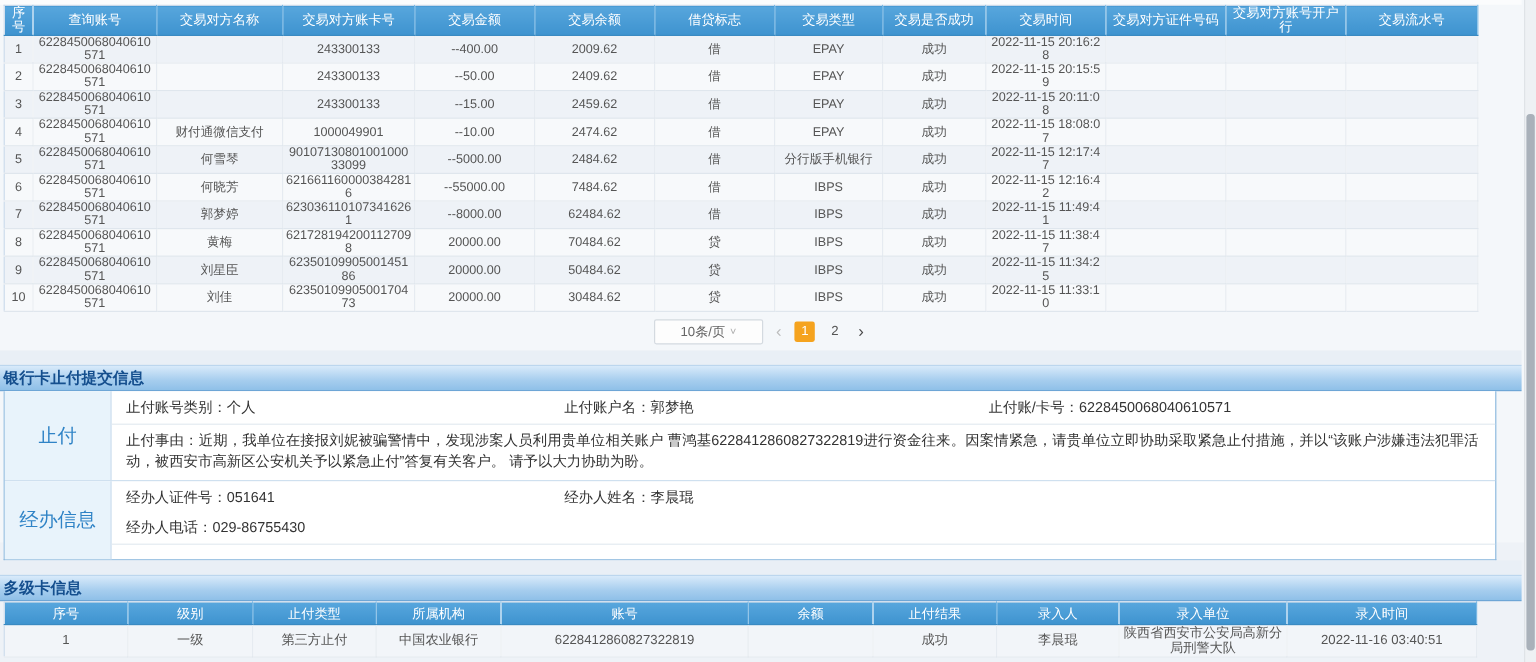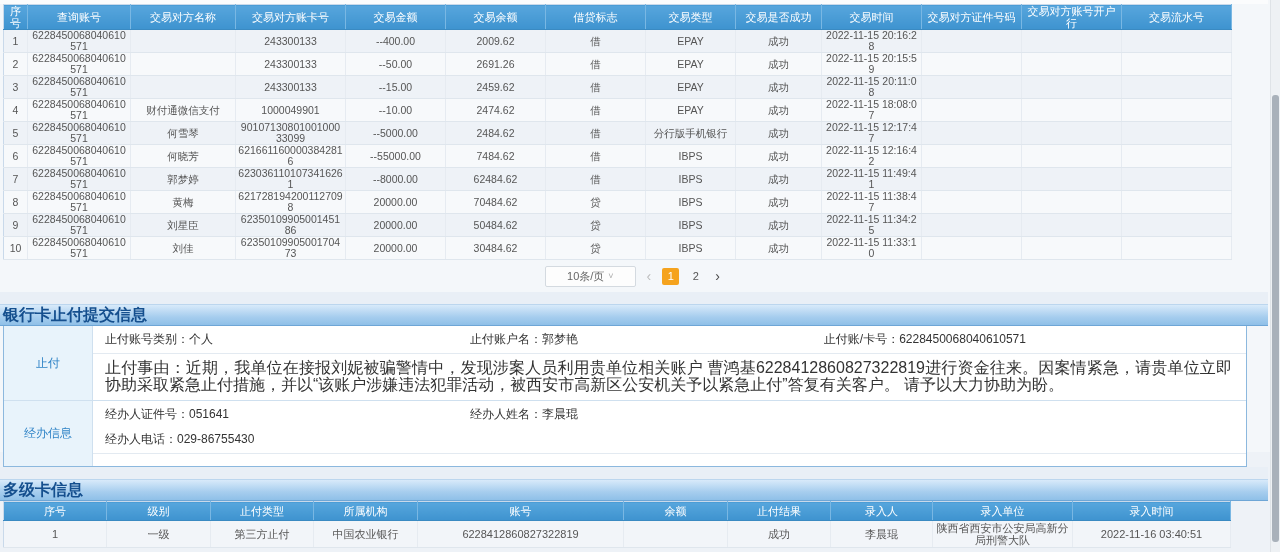--- a/index.html
+++ b/index.html
@@ -48,44 +48,44 @@
     font-size:11px;color:#555;cursor:pointer;border-radius:2px;
   }
   .pg-num.active{background:#f5a31e;color:#fff;}
 
   
   .gap{height:12px;background:#e9eff6;}
   .section-bar{
     height:20px;line-height:20px;
     background:linear-gradient(180deg,#d8eafa 0%,#a6cdee 60%,#8fc0e8 100%);
     border-top:1px solid #bcd6ee;border-bottom:1px solid #6ea6d6;
-    color:#154f8e;font-size:16px;font-weight:bold;padding-left:3px;
+    color:#154f8e;font-size:13px;font-weight:bold;padding-left:3px;
   }
 
   
   .info-box{
     margin-left:3px;width:1242px;background:#fff;
     border:1px solid #8cb8de;border-top:none;
   }
   .info-row{display:flex;border-bottom:1px solid #cfe0ef;}
   .info-row:last-child{border-bottom:none;}
   .info-label{
-    flex:0 0 88px;background:#e8f3fb;color:#2f83c6;font-size:12px;
+    flex:0 0 88px;background:#e8f3fb;color:#2f83c6;font-size:16px;
     display:flex;align-items:center;justify-content:center;
     border-right:1px solid #cfe0ef;
   }
   .info-content{flex:1;min-width:0;}
   .field-grid{
     display:grid;grid-template-columns:32% 31% 37%;
     padding:5px 0 3px 12px;font-size:12px;color:#333;
   }
   .field-grid span{white-space:nowrap;overflow:hidden;}
   .hr-line{border-top:1px solid #e3eaf1;margin:2px 0 0 0;}
   .reason{
-    padding:5px 14px 7px 12px;font-size:16px;line-height:17px;color:#333;
+    padding:5px 14px 7px 12px;font-size:12px;line-height:17px;color:#333;
     text-align:justify;
   }
   .empty-strip{height:12px;border-top:1px solid #e3eaf1;margin-top:2px;}
 
   
   .mc-table{margin-left:3px;width:1227px;background:#fff;border:1px solid #c9d9ea;}
   .mc-table th{
     background:linear-gradient(180deg,#57a6dd 0%,#3e93cf 100%);
     color:#fff;font-weight:normal;font-size:11px;height:18px;padding:0 2px;
     border-right:1px solid #79b7e3;border-bottom:1px solid #3a8ac2;overflow:hidden;
@@ -162,21 +162,21 @@
             <td></td>
             <td></td>
             <td></td>
           </tr>
           <tr class="even">
             <td>2</td>
             <td>6228450068040610571</td>
             <td></td>
             <td>243300133</td>
             <td>--50.00</td>
-            <td>2691.26</td>
+            <td>2409.62</td>
             <td>借</td>
             <td>EPAY</td>
             <td>成功</td>
             <td>2022-11-15 20:15:59</td>
             <td></td>
             <td></td>
             <td></td>
           </tr>
           <tr class="odd">
             <td>3</td>

